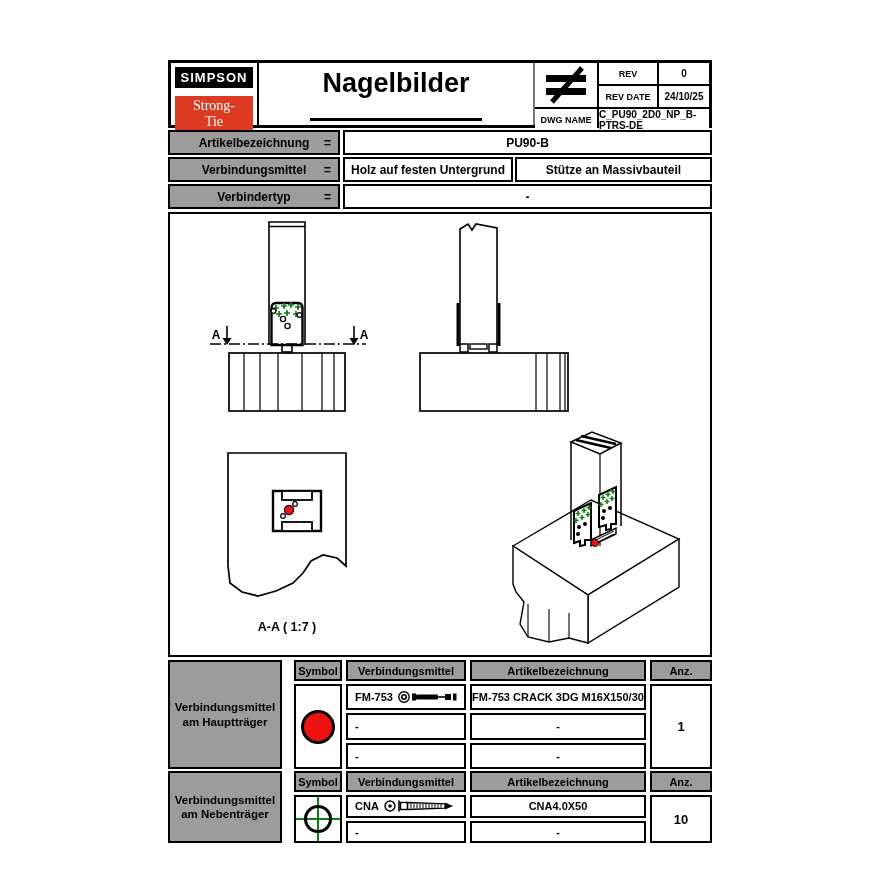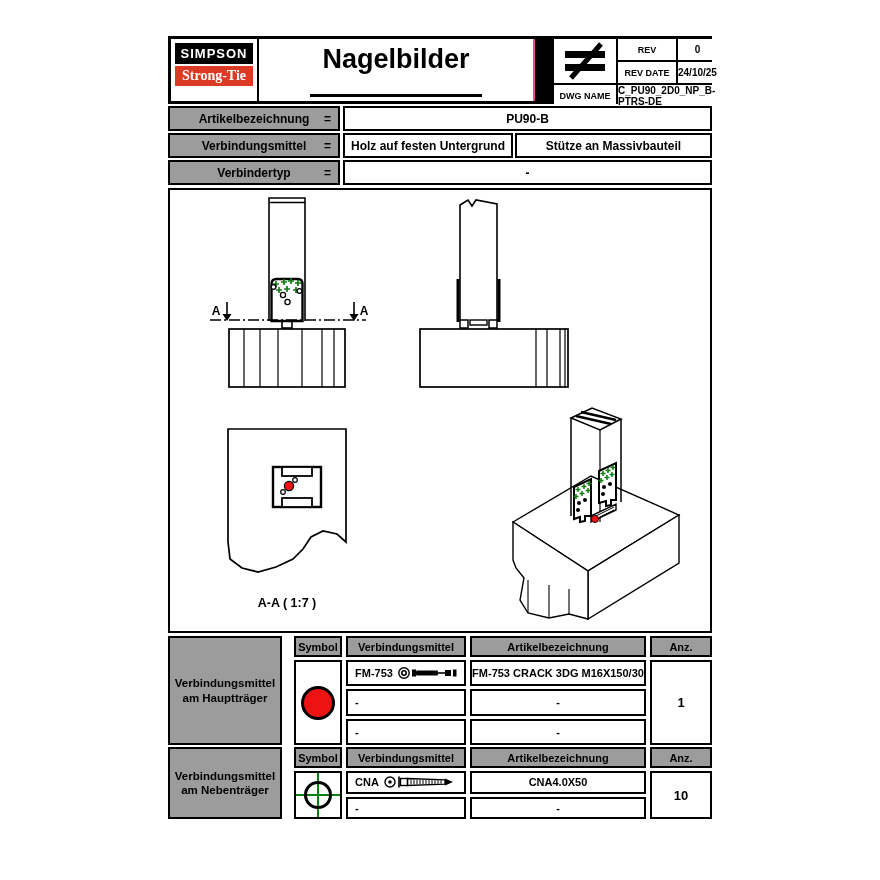--- a/index.html
+++ b/index.html
@@ -1,29 +1,29 @@
 <!DOCTYPE html>
 <html style="--red: #ee1313; --green: #0e7d12; --logored: #dc3a22; --gray: #9c9c9c;"><head>
 <meta charset="utf-8">
 <style>
   :root{
     --red:#ee1313; --green:#0e7d12; --logored:#dc3a22; --gray:#9c9c9c; --ink:#000;
   }
   *{box-sizing:border-box;margin:0;padding:0;}
   body{width:880px;height:880px;background:#fff;font-family:"Liberation Sans",sans-serif;color:#000;position:relative;overflow:hidden;}
-  .sheet{position:absolute;left:168px;top:36px;width:544px;height:783px;}
+  .sheet{position:absolute;left:168px;top:60px;width:544px;height:783px;}
 
   
   .hdr{position:absolute;left:0;top:0;width:544px;height:68px;border:3px solid #000;display:flex;background:#fff;}
   .logo-cell{width:88px;border-right:2px solid #000;padding:4px 0 0 4px;}
   .logo-black{background:#000;color:#fff;font-weight:bold;font-size:13px;letter-spacing:1px;text-align:center;width:78px;padding:3px 0;}
-  .logo-red{background:var(--logored);color:#fff;font-weight:bold;font-size:14px;text-align:center;width:78px;padding:2px 0;margin-top:2px;font-family:"Liberation Serif",serif;}
+  .logo-red{background:var(--logored);color:#fff;font-weight:normal;font-size:14px;text-align:center;width:78px;padding:2px 16px;margin-top:8px;font-family:"Liberation Serif",serif;}
   .title-cell{flex:1;display:flex;align-items:center;justify-content:center;}
   .title-text{font-weight:bold;font-size:27px;border-bottom:3px solid #000;padding:0 12px 19px;}
-  .rev-block{width:176px;background:#000;display:grid;grid-template-columns:62px 58px 1fr;grid-template-rows:21px 21px 1fr;gap:2px;border-left:2px solid #ec4899;padding-left:19px;}
+  .rev-block{width:176px;background:#000;display:grid;grid-template-columns:62px 58px 1fr;grid-template-rows:21px 21px 1fr;gap:2px;border-left:2px solid #737373;}
   .rev-block>div{background:#fff;display:flex;align-items:center;justify-content:center;}
   .sym-cell{grid-row:1/3;}
   .rev-lab{font-size:9px;font-weight:bold;}
   .rev-val{font-size:10px;font-weight:bold;}
   .dwg-val{grid-column:2/4;font-size:10px;font-weight:bold;letter-spacing:0;}
 
   
   .info{position:absolute;left:0;top:70px;width:544px;}
   .irow{display:flex;height:25px;margin-bottom:2px;}
   .ilabel{width:172px;background:var(--gray);border:2px solid #000;position:relative;display:flex;align-items:center;justify-content:center;font-weight:bold;font-size:12px;}

